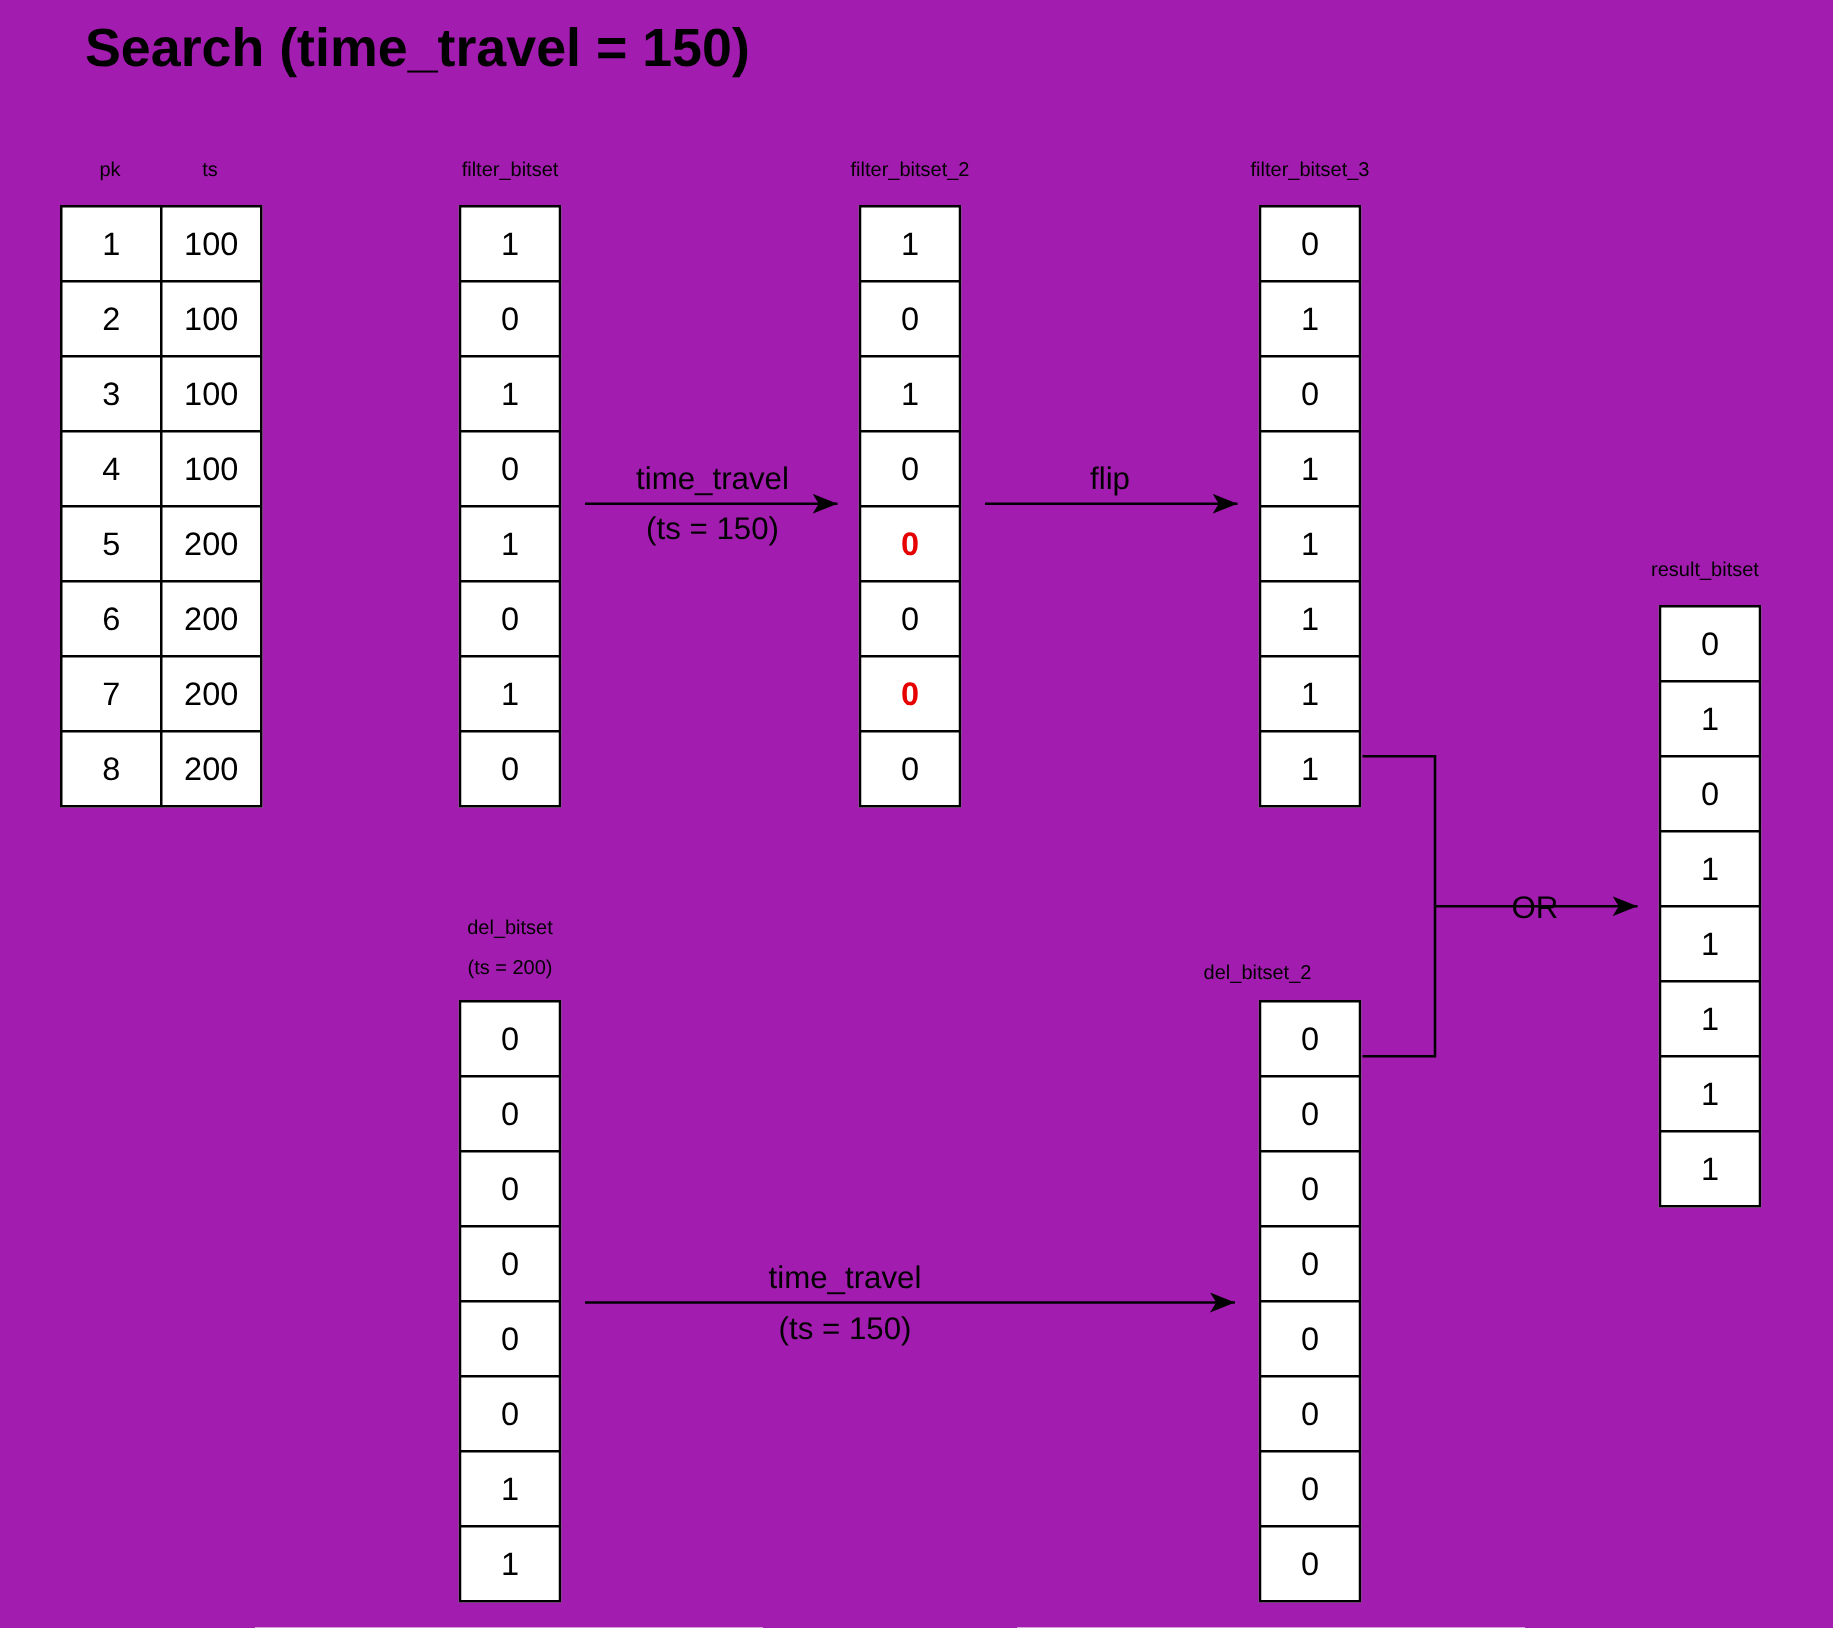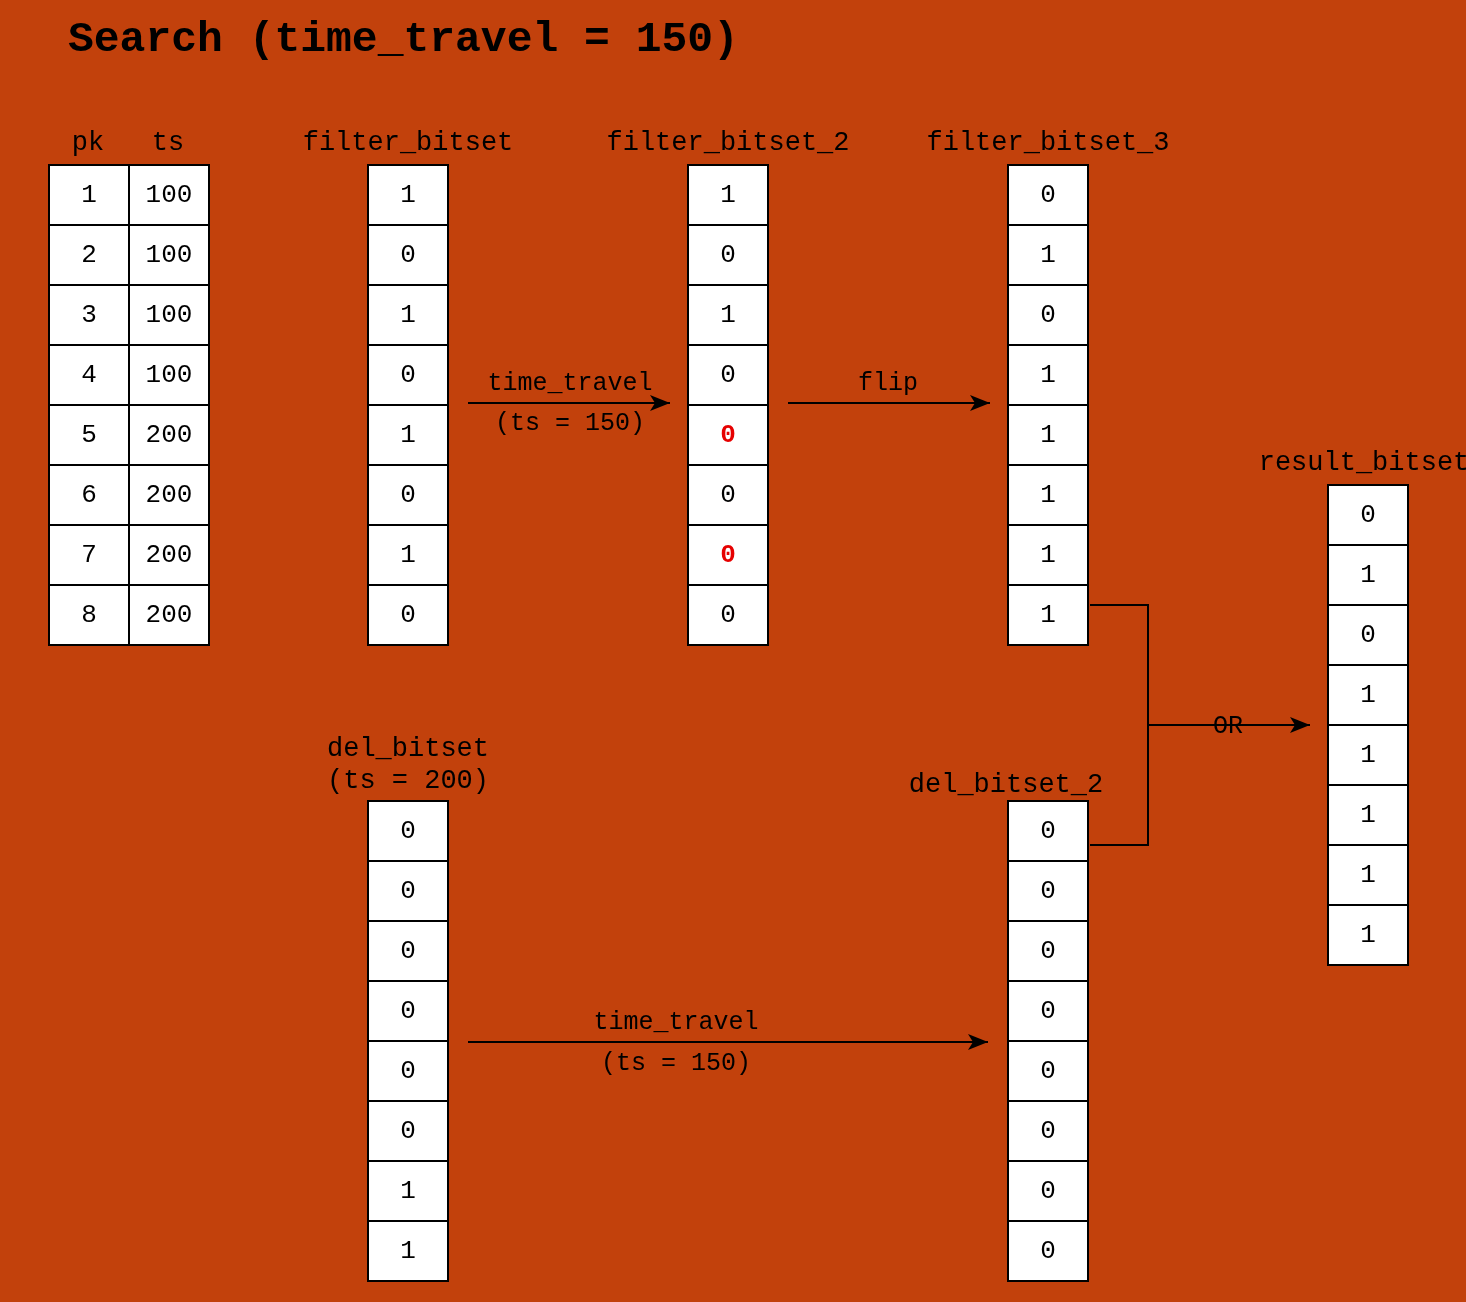--- a/index.html
+++ b/index.html
@@ -1,27 +1,27 @@
 <!DOCTYPE html>
 <html><head>
 <meta charset="utf-8">
 <style>
   html,body { margin:0; padding:0; background:#ffffff; }
   .canvas {
-    position:relative; width:1466px; height:1302px; background:#c2410c;
-    font-family:Liberation Mono, monospace; color:#000;
+    position:relative; width:1466px; height:1302px; background:#a21caf;
+    font-family:Liberation Sans, sans-serif; color:#000;
     overflow:hidden;
   }
   .title {
     position:absolute; left:68px; top:15px;
     font-size:43px; font-weight:bold; white-space:nowrap;
   }
   .clabel {
     position:absolute; transform:translateX(-50%);
-    font-size:27px; white-space:nowrap; text-align:center;
+    font-size:16px; white-space:nowrap; text-align:center;
   }
   .alabel {
     position:absolute; transform:translateX(-50%);
     font-size:25px; white-space:nowrap; text-align:left;
   }
   .bitcol { position:absolute; width:82px; }
   .cell {
     box-sizing:border-box; width:82px; height:62px; margin-top:-2px;
     border:2px solid #000; background:#fff;
     display:flex; align-items:center; justify-content:center;

